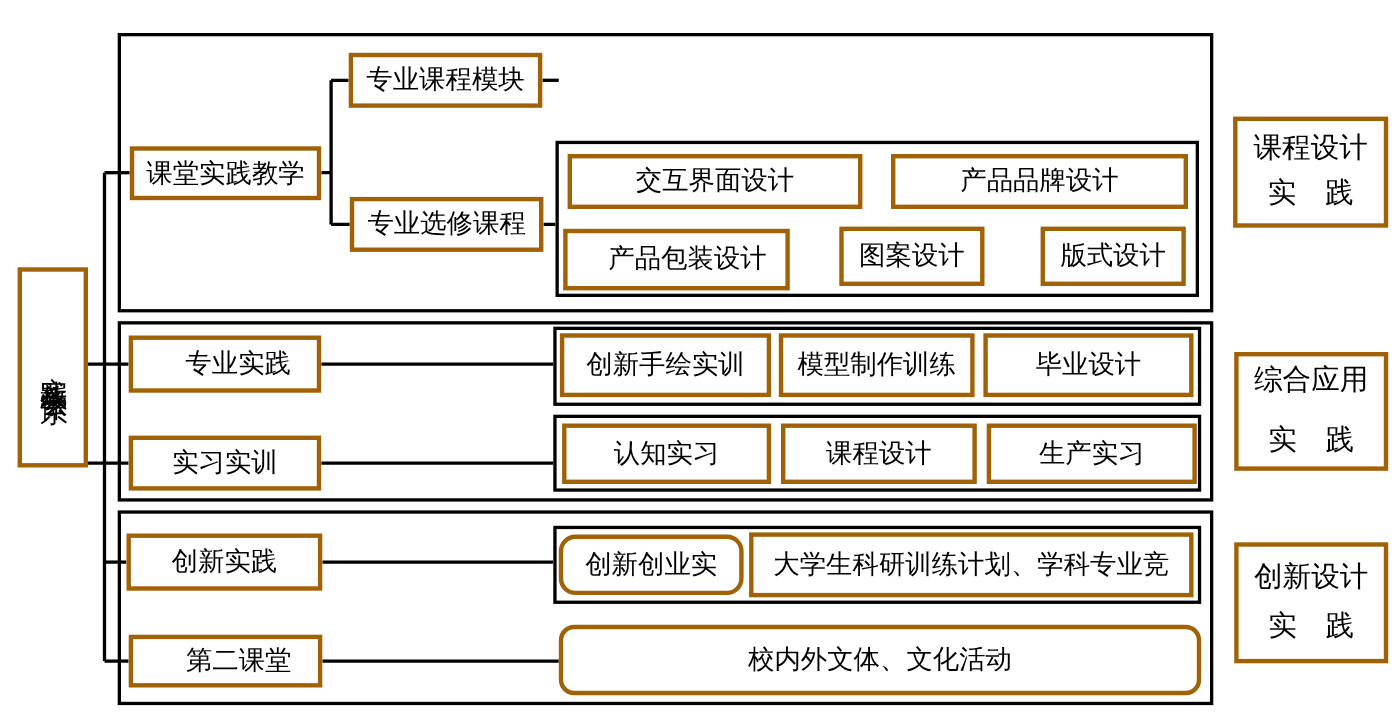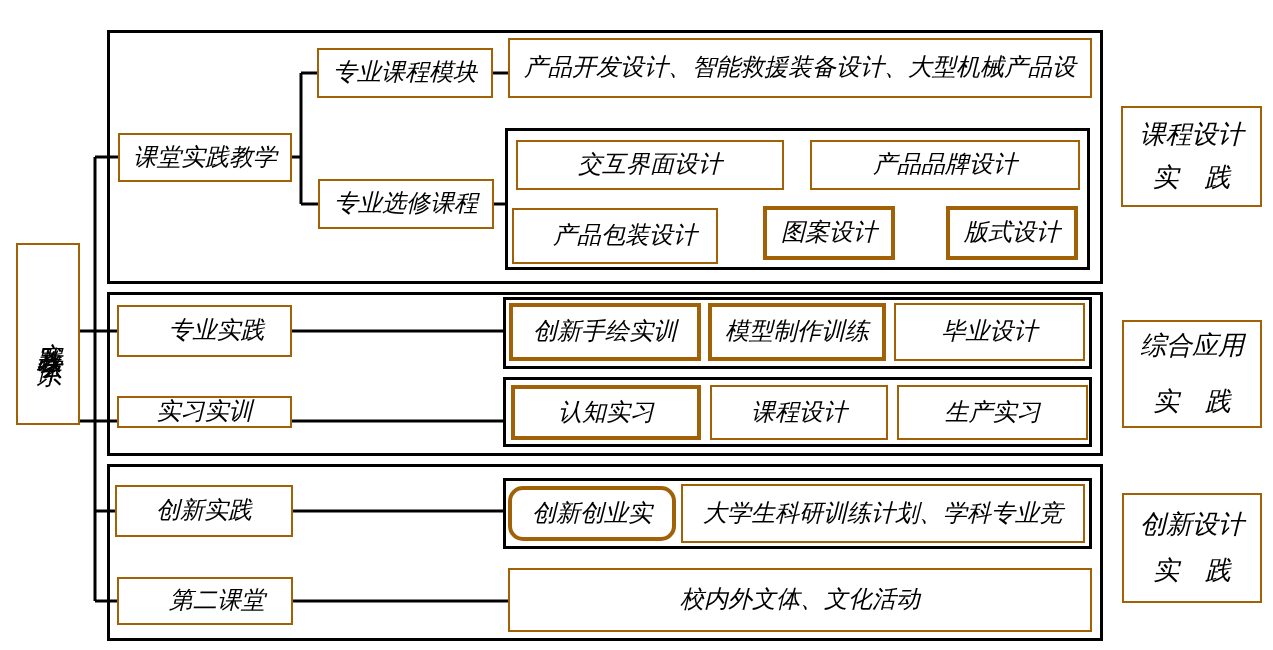--- a/index.html
+++ b/index.html
@@ -8,29 +8,28 @@
     width:1273px;height:650px;
     background:#ffffff;
     font-family:"DejaVu Serif","Liberation Serif",serif;
     color:#000;
     overflow:hidden;
   }
   .wires{position:absolute;left:0;top:0;z-index:0;}
   .box{
     position:absolute;
     box-sizing:border-box;
-    border:2px solid #a16207;
+    border:4px solid #a16207;
     background:#fff;
     display:flex;
     align-items:center;
     justify-content:center;
     text-align:center;
     z-index:2;
     line-height:1.15;
-    font-style:italic;
   }
   .group{
     position:absolute;
     box-sizing:border-box;
     border:3px solid #000;
     background:#fff;
     z-index:1;
   }
   .section{
     position:absolute;
@@ -87,21 +86,20 @@
   <div class="section" style="left:107px;top:30px;width:996px;height:254px;"></div>
   <div class="section" style="left:107px;top:292px;width:996px;height:164px;"></div>
   <div class="section" style="left:107px;top:464px;width:996px;height:177px;"></div>
 
   <div class="box vert" style="left:16px;top:243px;width:64px;height:182px;">实践教学体系</div>
 
   <div class="box t24" style="left:118px;top:133px;width:174px;height:49px;">课堂实践教学</div>
 
   <div class="box t24" style="left:317px;top:48px;width:176px;height:50px;">专业课程模块</div>
 
-  <div class="box t24" style="left:508px;top:38px;width:584px;height:60px;">产品开发设计、智能救援装备设计、大型机械产品设</div>
 
   <div class="box t24" style="left:318px;top:179px;width:176px;height:50px;">专业选修课程</div>
 
   <div class="group" style="left:505px;top:128px;width:585px;height:142px;"></div>
   <div class="box t24" style="left:810px;top:140px;width:270px;height:50px;z-index:3;">产品品牌设计</div>
   <div class="box t24" style="left:516px;top:140px;width:268px;height:50px;z-index:3;">交互界面设计</div>
   <div class="box t24" style="left:512px;top:208px;width:206px;height:56px;z-index:3;padding-left:20px;">产品包装设计</div>
   <div class="box t24 thick" style="left:763px;top:206px;width:132px;height:54px;z-index:3;">图案设计</div>
   <div class="box t24 thick" style="left:946px;top:206px;width:132px;height:54px;z-index:3;">版式设计</div>
 
@@ -110,40 +108,40 @@
     <span>实　践</span>
   </div>
 
   <div class="box t24" style="left:117px;top:305px;width:175px;height:52px;padding-left:24px;">专业实践</div>
 
   <div class="group" style="left:503px;top:297px;width:589px;height:72px;"></div>
   <div class="box t23 thick" style="left:509px;top:303px;width:192px;height:58px;z-index:3;">创新手绘实训</div>
   <div class="box t23 thick" style="left:708px;top:303px;width:178px;height:58px;z-index:3;">模型制作训练</div>
   <div class="box t24" style="left:894px;top:303px;width:191px;height:58px;z-index:3;">毕业设计</div>
 
-  <div class="box t24" style="left:117px;top:396px;width:175px;height:32px;">实习实训</div>
+  <div class="box t24" style="left:117px;top:396px;width:175px;height:50px;">实习实训</div>
 
   <div class="group" style="left:503px;top:377px;width:589px;height:70px;"></div>
   <div class="box t24 thick" style="left:511px;top:385px;width:190px;height:55px;z-index:3;">认知实习</div>
   <div class="box t24" style="left:710px;top:385px;width:178px;height:55px;z-index:3;">课程设计</div>
   <div class="box t24" style="left:897px;top:385px;width:191px;height:55px;z-index:3;">生产实习</div>
 
   <div class="box side" style="left:1122px;top:320px;width:140px;height:108px;gap:16px;">
     <span>综合应用</span>
     <span>实　践</span>
   </div>
 
   <div class="box t24" style="left:115px;top:485px;width:178px;height:52px;">创新实践</div>
 
   <div class="group" style="left:503px;top:478px;width:589px;height:71px;"></div>
   <div class="box t24 thick" style="left:508px;top:486px;width:168px;height:55px;z-index:3;border-radius:15px;">创新创业实</div>
   <div class="box t24" style="left:681px;top:484px;width:404px;height:59px;z-index:3;">大学生科研训练计划、学科专业竞</div>
 
   <div class="box t24" style="left:117px;top:577px;width:176px;height:48px;padding-left:24px;">第二课堂</div>
 
-  <div class="box t24" style="left:508px;top:568px;width:584px;height:64px;">校内外文体、文化活动</div>
+  <div class="box t24" style="left:508px;top:568px;width:584px;height:64px;border-radius:14px;">校内外文体、文化活动</div>
 
   <div class="box side" style="left:1122px;top:493px;width:140px;height:110px;">
     <span>创新设计</span>
     <span>实　践</span>
   </div>
 
 </div>
 
 </body></html>

